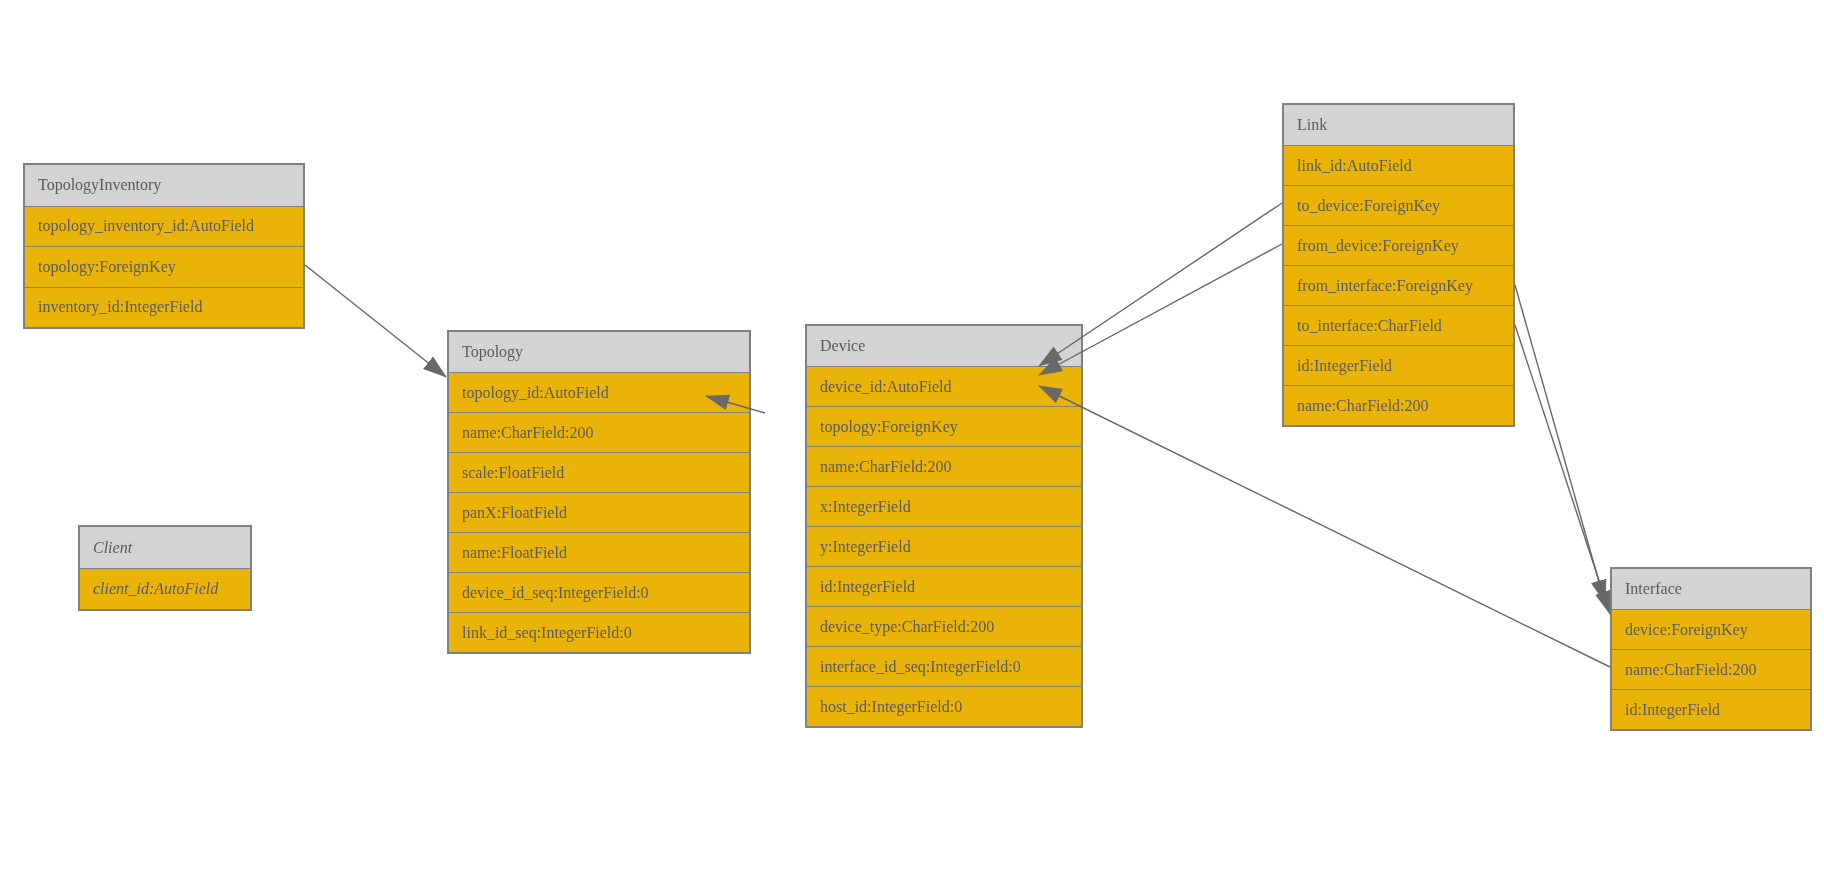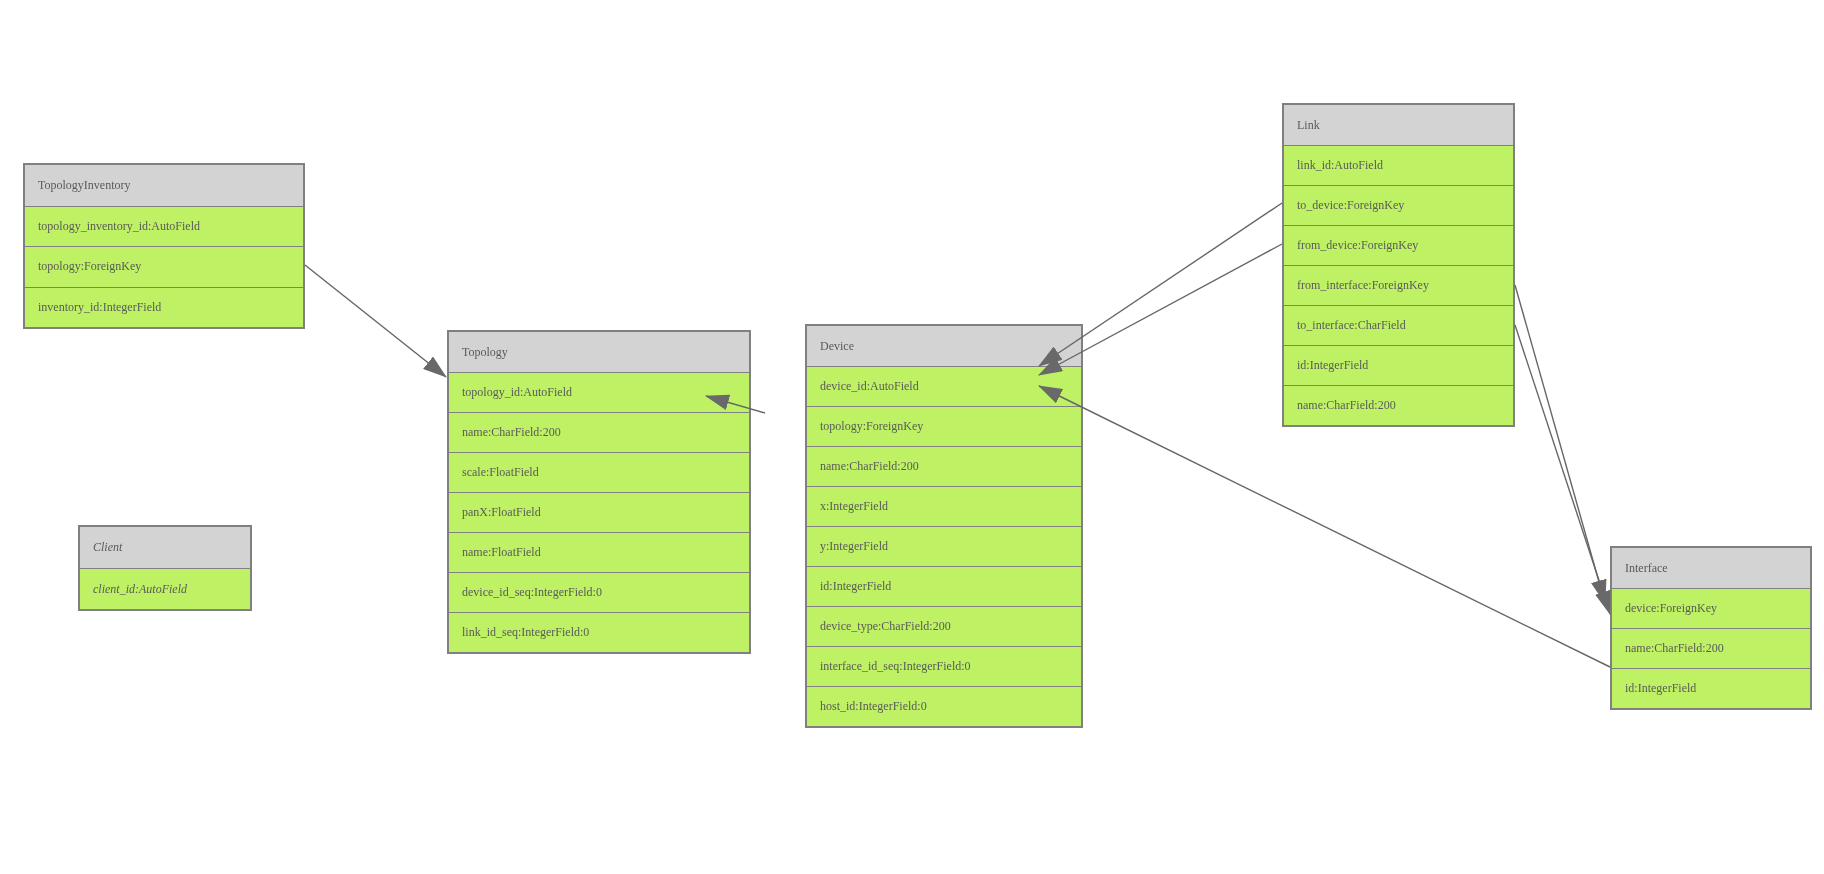--- a/index.html
+++ b/index.html
@@ -29,31 +29,31 @@
     background: #ffffff;
     border: 2px solid var(--border-color, #808080);
     z-index: 1;
   }
   .row {
     box-sizing: border-box;
     height: var(--rh, 40px);
     display: flex;
     align-items: center;
     padding-left: 13px;
-    font-size: 12px;
+    font-size: 16px;
     color: var(--text-color, #5a5a5a);
     white-space: nowrap;
     overflow: hidden;
   }
   .hdr {
     background: var(--header-fill, #d3d3d3);
   }
   .fld {
     border-top: 1px solid var(--border-color, #808080);
-    background: #bef264;
+    background: #eab308;
   }
 </style>
 </head>
 <body>
 
 <div class="canvas" id="canvas" style="background: rgb(255, 255, 255);">
   <svg class="connections" id="conn-svg" viewBox="0 0 1824 874" xmlns="http://www.w3.org/2000/svg">
     <defs>
       <marker id="arrowhead" viewBox="0 0 24 16" refX="23" refY="8" markerWidth="24" markerHeight="16" orient="auto" markerUnits="userSpaceOnUse">
         <path id="arrow-path" d="M24,8 L0,0 L0,16 Z" fill="#696969"></path>
@@ -102,19 +102,19 @@
     <div class="entity" style="left: 1282px; top: 103px; width: 233px; --rh: 40px;">
       <div class="row hdr">Link</div>
       <div class="row fld">link_id:AutoField</div>
       <div class="row fld">to_device:ForeignKey</div>
       <div class="row fld">from_device:ForeignKey</div>
       <div class="row fld">from_interface:ForeignKey</div>
       <div class="row fld">to_interface:CharField</div>
       <div class="row fld">id:IntegerField</div>
       <div class="row fld">name:CharField:200</div>
     </div>
-    <div class="entity" style="left: 1610px; top: 546px; width: 202px; --rh: 40px;">
+    <div class="entity" style="left: 1610px; top: 567px; width: 202px; --rh: 40px;">
       <div class="row hdr">Interface</div>
       <div class="row fld">device:ForeignKey</div>
       <div class="row fld">name:CharField:200</div>
       <div class="row fld">id:IntegerField</div>
     </div>
   </div>
 
 </body></html>

